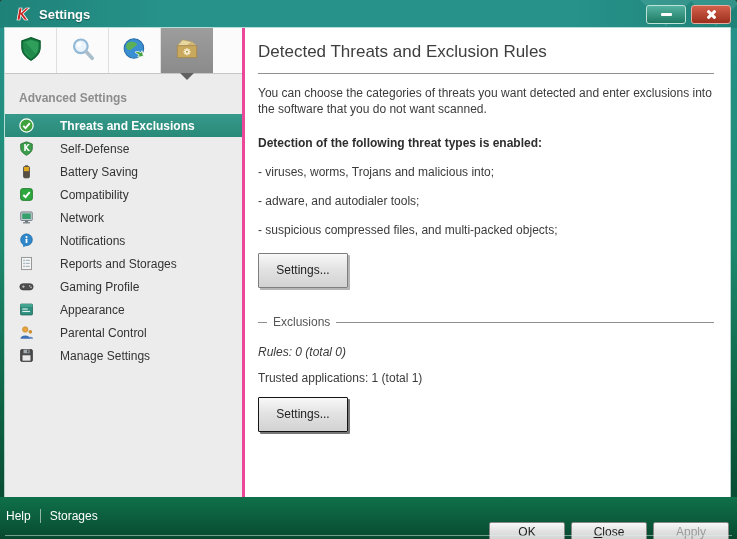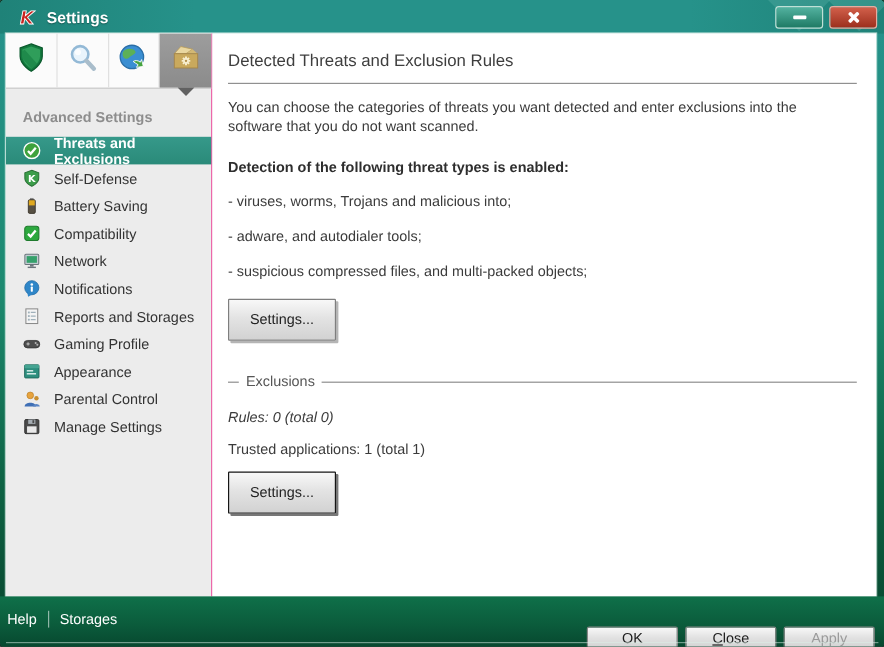--- a/index.html
+++ b/index.html
@@ -41,42 +41,42 @@
   .glyph-x::after{ transform:rotate(-45deg); }
 
   
   .body{
     position:absolute; top:28px; left:5px; right:7px; bottom:42px;
     background:#fff; display:flex;
     box-shadow:0 0 0 1px rgba(232,246,240,.75);
   }
 
   
-  .sidebar{ width:172px; background:#ececec; border-right:1px solid #ec4899; display:flex; flex-direction:column; }
+  .sidebar{ width:240px; background:#ececec; border-right:3px solid #ec4899; display:flex; flex-direction:column; }
   .toolbar{ height:46px; background:#fbfbfb; border-bottom:1px solid #c6c6c6; display:flex; }
   .tool{ width:52px; height:45px; display:flex; align-items:center; justify-content:center; border-right:1px solid #e0e0e0; position:relative; }
   .tool:last-child{ border-right:none; }
   .tool.selected{ background:linear-gradient(#9d9d9d,#8b8b8b); border-right:none; }
   .tool.selected::after{
     content:""; position:absolute; left:50%; top:45px; transform:translateX(-50%);
     border-left:7px solid transparent; border-right:7px solid transparent; border-top:7px solid #616161;
     z-index:3;
   }
 
   .side-header{ margin:17px 0 9px 14px; font-size:12px; font-weight:bold; color:#8d8d8d; }
   .side-item{
-    height:23px; display:flex; align-items:center; gap:11px; padding-left:14px;
+    height:23px; display:flex; align-items:center; gap:26px; padding-left:14px;
     font-size:12px; color:#333; cursor:default;
   }
   .side-item .icn{ width:15px; height:15px; display:flex; align-items:center; justify-content:center; flex:0 0 15px; }
   .side-item.selected{ background:linear-gradient(#36998a,#2a8a79); color:#fff; font-weight:bold; }
 
   
   .content{ flex:1; padding:14px 16px 0 13px; background:#fff; overflow:hidden; }
-  .page-title{ font-size:14px; font-weight:normal; color:#3e3e3e; }
+  .page-title{ font-size:17px; font-weight:normal; color:#3e3e3e; }
   .hrule{ height:1px; background:#909090; margin-top:11px; }
   .intro{ margin-top:11px; font-size:12px; color:#3b3b3b; line-height:16px; max-width:497px; }
   .bold-line{ margin-top:19px; font-size:12px; font-weight:bold; color:#2e2e2e; }
   .threat{ margin-top:15px; font-size:12px; color:#3b3b3b; }
 
   .btn{
     display:inline-block; min-width:90px; height:35px; line-height:19px; text-align:center;
     font-size:12px; color:#222; padding:0 12px;
     background:linear-gradient(#f8f8f8,#e3e3e3 45%,#d2d2d2);
     border:1px solid #7e7e7e; border-radius:1px; cursor:default;

